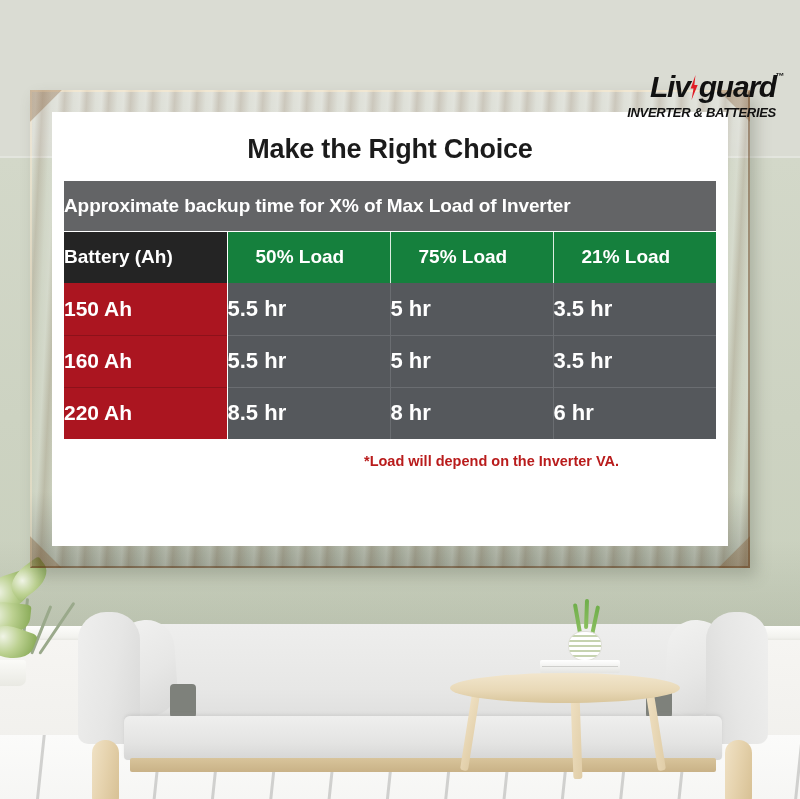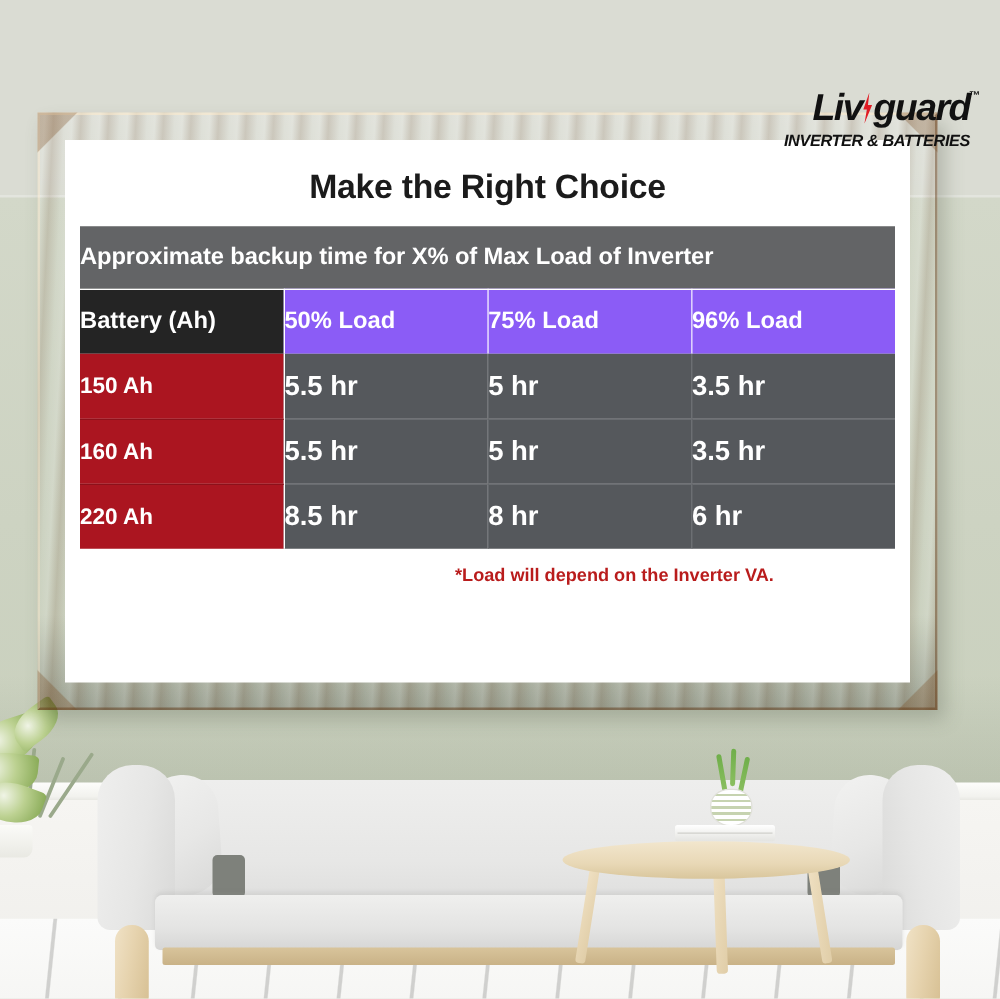--- a/index.html
+++ b/index.html
@@ -280,28 +280,29 @@
     height: 50px !important;
     letter-spacing: -0.1px;
     border-bottom: 1px solid #ffffff;
   }
   .hdr-battery {
     background: #242424;
     font-size: 19px;
     border-right: 1px solid #ffffff;
   }
   .hdr-load {
-    background: #8b5cf6;
+    background: #15803d;
     font-size: 19px;
     border-right: 1px solid rgba(255,255,255,0.85);
+    padding-left: 28px;
   }
   .hdr-load.last { border-right: none; }
   .cell-battery {
     background: #ab1520;
-    font-size: 18px;
+    font-size: 21px;
     border-top: 1px solid #8d111a;
     border-right: 1px solid #ffffff;
   }
   .cell-val {
     background: #55585c;
     font-size: 22px;
     border-top: 1px solid #6a6d71;
     border-right: 1px solid #6a6d71;
   }
   .cell-val.last { border-right: none; }
@@ -425,21 +426,21 @@
 
       <table class="spec">
         <tbody>
           <tr>
             <td class="banner-cell" colspan="4">Approximate backup time for X% of Max Load of Inverter</td>
           </tr>
           <tr>
             <td class="hdr-battery" style="width:28.5%">Battery (Ah)</td>
             <td class="hdr-load" style="width:23%">50% Load</td>
             <td class="hdr-load" style="width:23.5%">75% Load</td>
-            <td class="hdr-load last" style="width:25%">96% Load</td>
+            <td class="hdr-load last" style="width:25%">21% Load</td>
           </tr>
 
           <tr class="first-data">
             <td class="cell-battery">150 Ah</td>
             <td class="cell-val">5.5 hr</td>
             <td class="cell-val">5 hr</td>
             <td class="cell-val last">3.5 hr</td>
           </tr>
           <tr>
             <td class="cell-battery">160 Ah</td>

